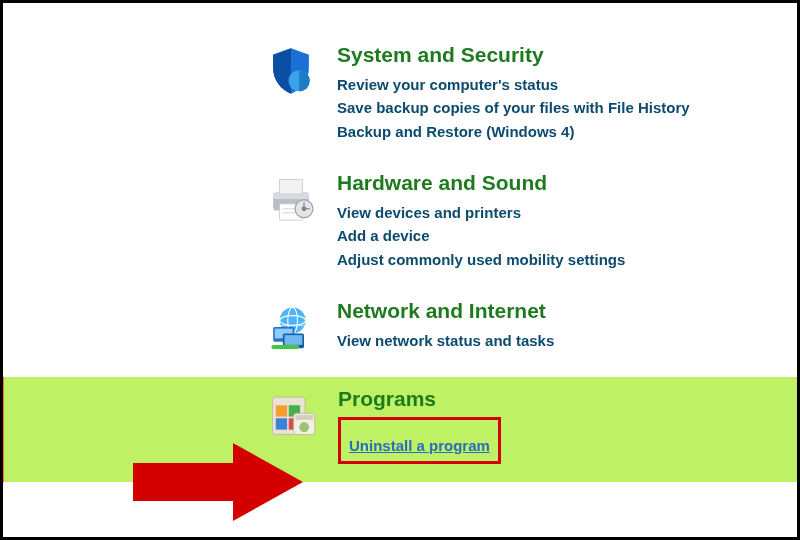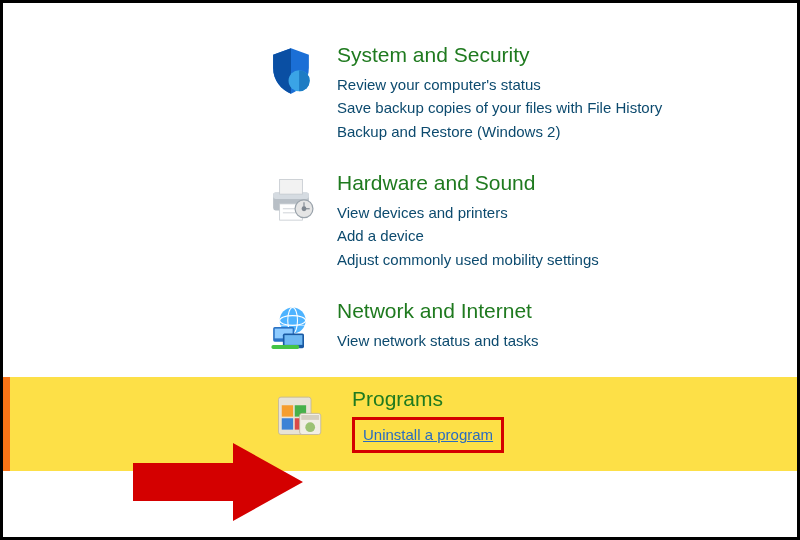--- a/index.html
+++ b/index.html
@@ -31,50 +31,49 @@
     padding: 6px 0 6px 0;
   }
   .cat-icon {
     width: 56px; height: 56px;
     flex: 0 0 56px;
     margin-right: 18px;
     display: flex;
     align-items: center;
     justify-content: center;
   }
-  .cat-body { flex: 1; }
+  .cat-body { flex: 1; font-weight: bold; }
   .cat-title {
     font-size: 21px;
     color: #1f7a1f;
     margin: 0 0 6px 0;
     line-height: 1.15;
   }
   .sublink {
     display: block;
     color: #0c4a6e;
     font-size: 15px;
     line-height: 1.55;
     text-decoration: none;
   }
 
   .category.highlight {
-    background: #fde047;
+    background: #bef264;
     margin-left: -260px;
     padding-left: 260px;
     margin-right: -40px;
     padding-right: 40px;
     padding-top: 10px;
     padding-bottom: 18px;
-    border-left: 7px solid #f97316;
-    gap: 8px;
+    border-left: 1px solid #f97316;
   }
   .red-box {
     border: 3px solid #d40000;
     display: inline-block;
-    padding: 3px 8px 4px 8px;
+    padding: 14px 8px 4px 8px;
   }
   .red-box .sublink {
     text-decoration: underline;
     color: #2a6cbf;
   }
 
   
   .arrow {
     position: absolute;
     left: 130px;
@@ -97,21 +96,21 @@
         <path d="M32 4 L54 12 V28 C54 44 44 55 32 60 C20 55 10 44 10 28 V12 Z" fill="#1b6fd6"></path>
         <path d="M32 4 L32 60 C20 55 10 44 10 28 V12 Z" fill="#0a4fa3"></path>
         <circle cx="42" cy="44" r="13" fill="#3aa4e6"></circle>
         <path d="M42 31 A13 13 0 0 1 42 57 Z" fill="#1d7cc4"></path>
       </svg>
     </div>
     <div class="cat-body">
       <div class="cat-title">System and Security</div>
       <a class="sublink">Review your computer's status</a>
       <a class="sublink">Save backup copies of your files with File History</a>
-      <a class="sublink">Backup and Restore (Windows 2)</a>
+      <a class="sublink">Backup and Restore (Windows 4)</a>
     </div>
   </div>
 
   <div class="category">
     <div class="cat-icon">
       <svg viewBox="0 0 64 64" width="52" height="52">
         <rect x="10" y="24" width="44" height="22" rx="3" fill="#b8bfc6"></rect>
         <rect x="10" y="24" width="44" height="8" rx="3" fill="#d5dbe1"></rect>
         <rect x="18" y="8" width="28" height="18" fill="#f2f2f2" stroke="#c4c9cf"></rect>
         <rect x="18" y="38" width="28" height="20" fill="#fff" stroke="#c4c9cf"></rect>

